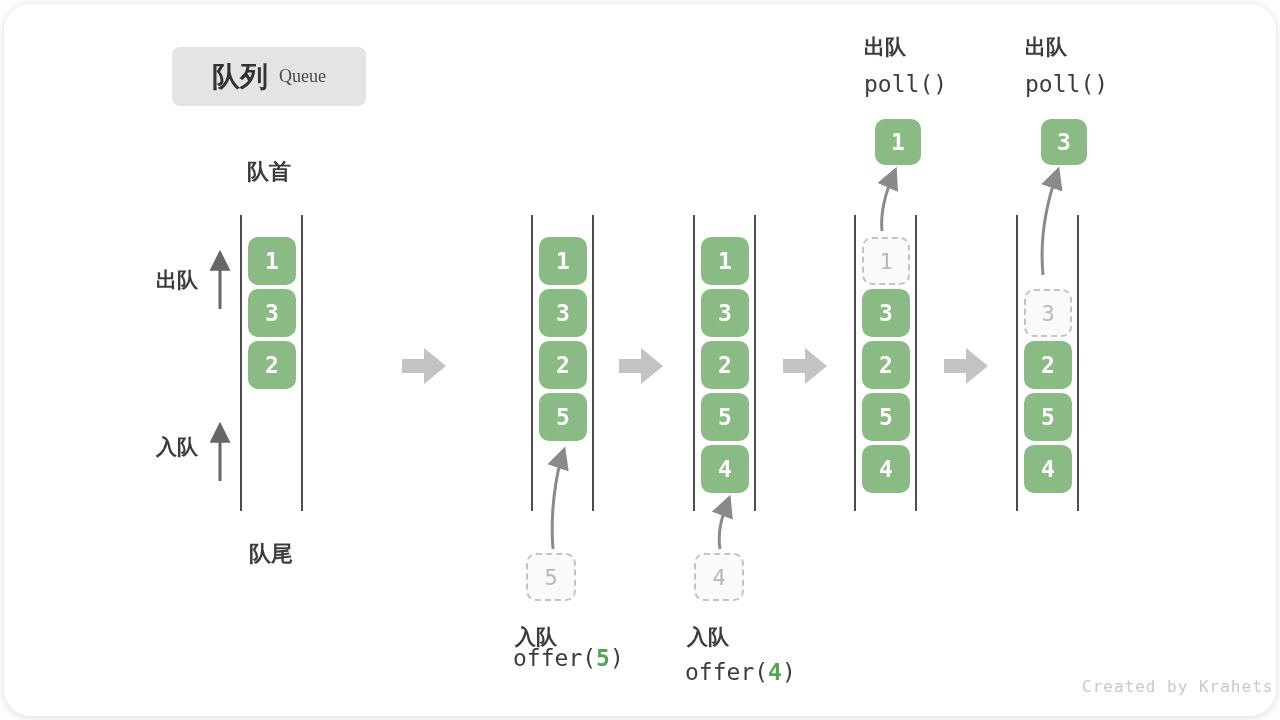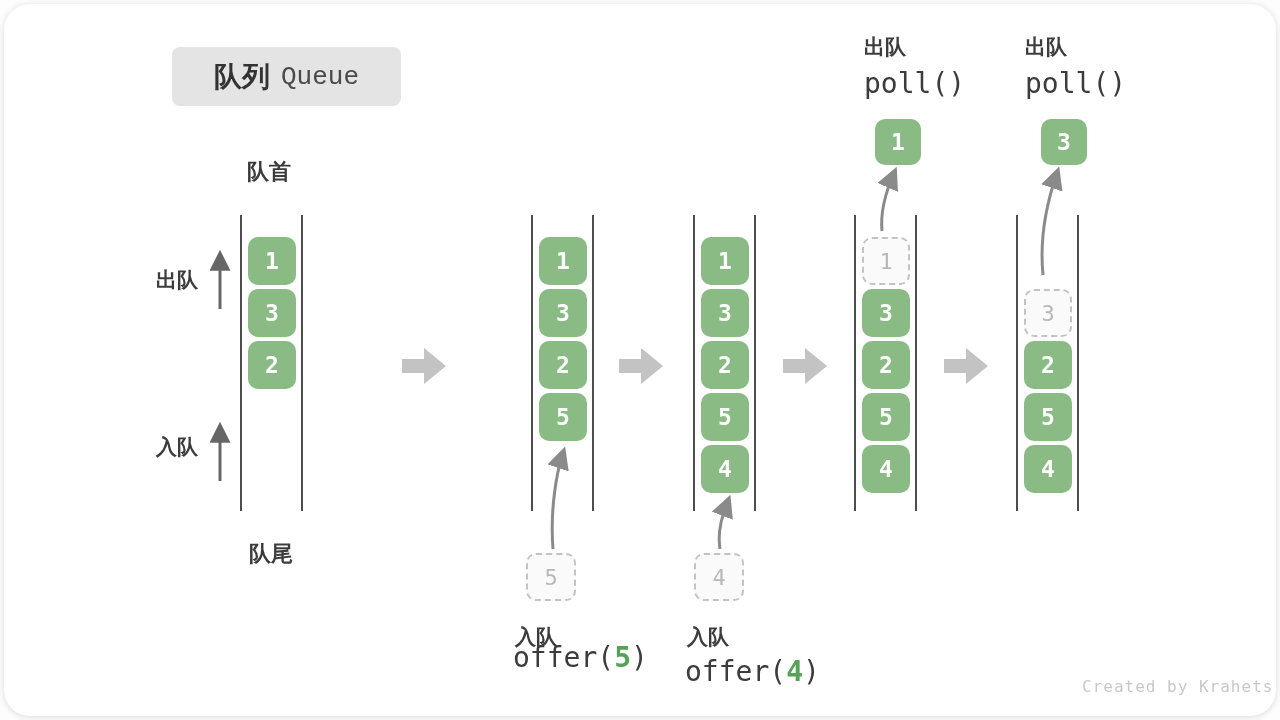--- a/index.html
+++ b/index.html
@@ -4,33 +4,33 @@
 <style>
   * { margin:0; padding:0; box-sizing:border-box; }
   html,body { width:1280px; height:720px; background:#fdfdfd; overflow:hidden; }
   .card {
     position:absolute; left:4px; top:4px; width:1272px; height:712px;
     background:#ffffff; border-radius:26px;
     box-shadow:0 1px 7px rgba(0,0,0,0.14);
     font-family:"Liberation Sans", sans-serif;
   }
   .badge {
-    position:absolute; left:168px; top:43px; width:229px; height:59px;
+    position:absolute; left:168px; top:43px; width:194px; height:59px;
     background:#e4e4e4; border-radius:8px;
     display:flex; align-items:center; justify-content:center; gap:11px;
   }
   .badge-zh { font-size:28px; font-weight:bold; color:#333333; }
-  .badge-en { font-size:26px; color:#4a4a4a; font-family:Liberation Mono, monospace; }
+  .badge-en { font-size:18px; color:#4a4a4a; font-family:Liberation Serif, serif; }
   .lbl {
     position:absolute; font-weight:bold; color:#3c3c3c; font-size:21px;
     white-space:nowrap; line-height:26px;
   }
   .code {
     position:absolute; font-family:"DejaVu Sans Mono", monospace;
-    color:#3c3c3c; font-size:28px; white-space:nowrap; line-height:28px;
+    color:#3c3c3c; font-size:23px; white-space:nowrap; line-height:28px;
   }
   .code .arg { color:#55a455; font-weight:bold; }
   .wall { position:absolute; width:2px; height:296px; top:211px; background:#4d4d4d; }
   .box {
     position:absolute; width:48px; height:48px; border-radius:10px;
     background:#8bbb85; color:#ffffff;
     font-family:"DejaVu Sans Mono", monospace; font-size:23px; font-weight:bold;
     display:flex; align-items:center; justify-content:center;
   }
   .box.polled { width:46px; height:46px; }

